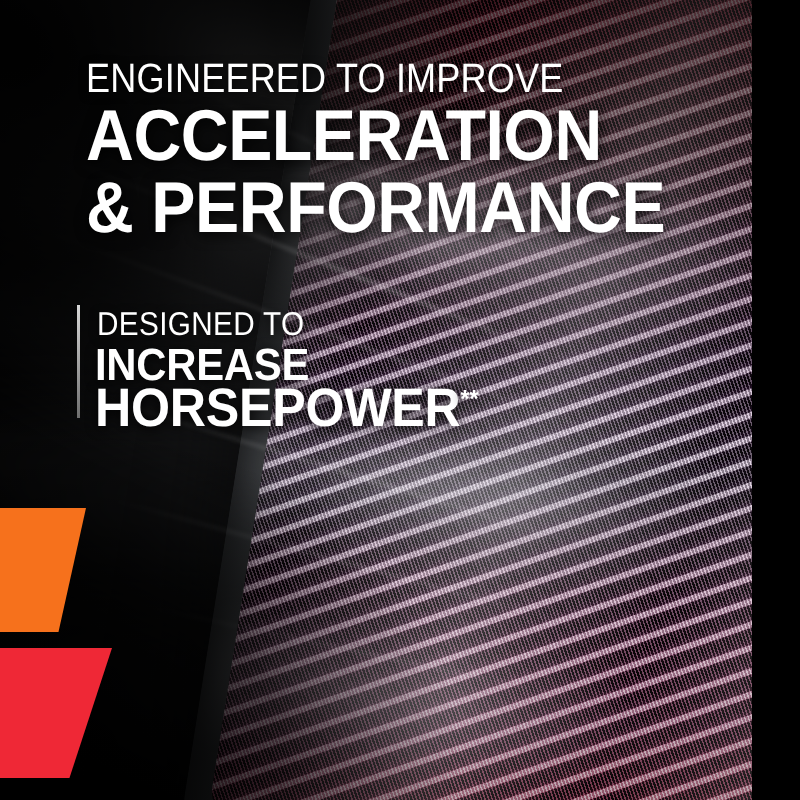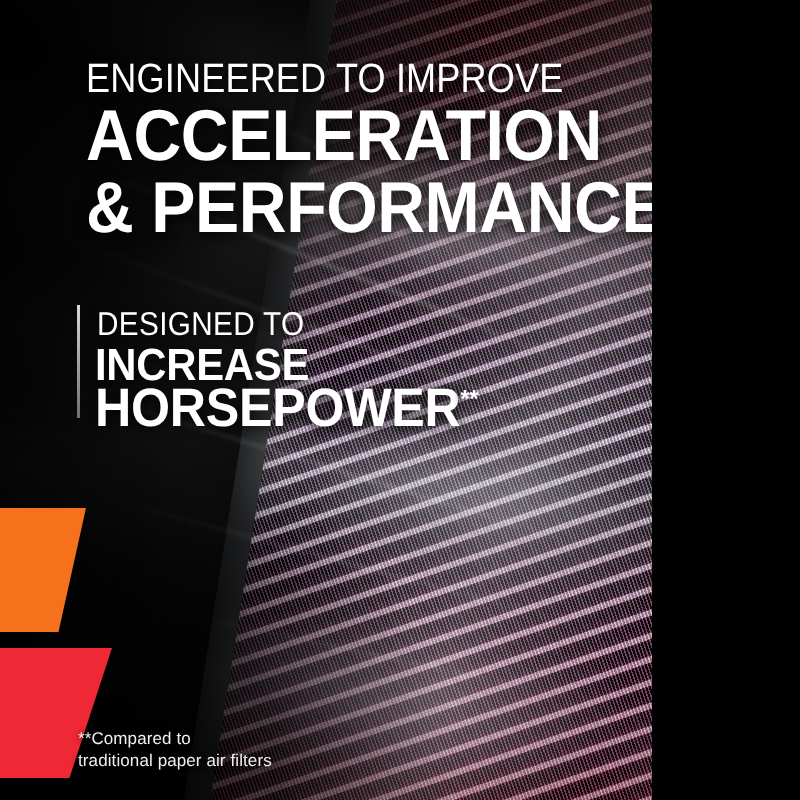--- a/index.html
+++ b/index.html
@@ -6,21 +6,21 @@
     margin: 0;
     padding: 0;
     background: #000;
   }
   body {
     font-family: "Liberation Sans", sans-serif;
   }
 
   #poster {
     position: relative;
-    width: 652px;
+    width: 752px;
     height: 800px;
     overflow: hidden;
     background: #000;
   }
 
   
   .bg-base {
     position: absolute;
     inset: 0;
     background: #000;
@@ -389,16 +389,14 @@
 
   <div class="txt eyebrow">ENGINEERED TO IMPROVE</div>
   <div class="txt headline-1">ACCELERATION</div>
   <div class="txt headline-2">&amp; PERFORMANCE</div>
 
   <div class="sub-rule"></div>
   <div class="txt sub-eyebrow">DESIGNED TO</div>
   <div class="txt sub-line-1">INCREASE</div>
   <div class="txt sub-line-2"><span>HORSEPOWER</span><span class="sup">**</span></div>
 
-  <div class="txt footnote">**Compared to
-traditional paper air filters</div>
 
 </div>
 
 </body></html>

